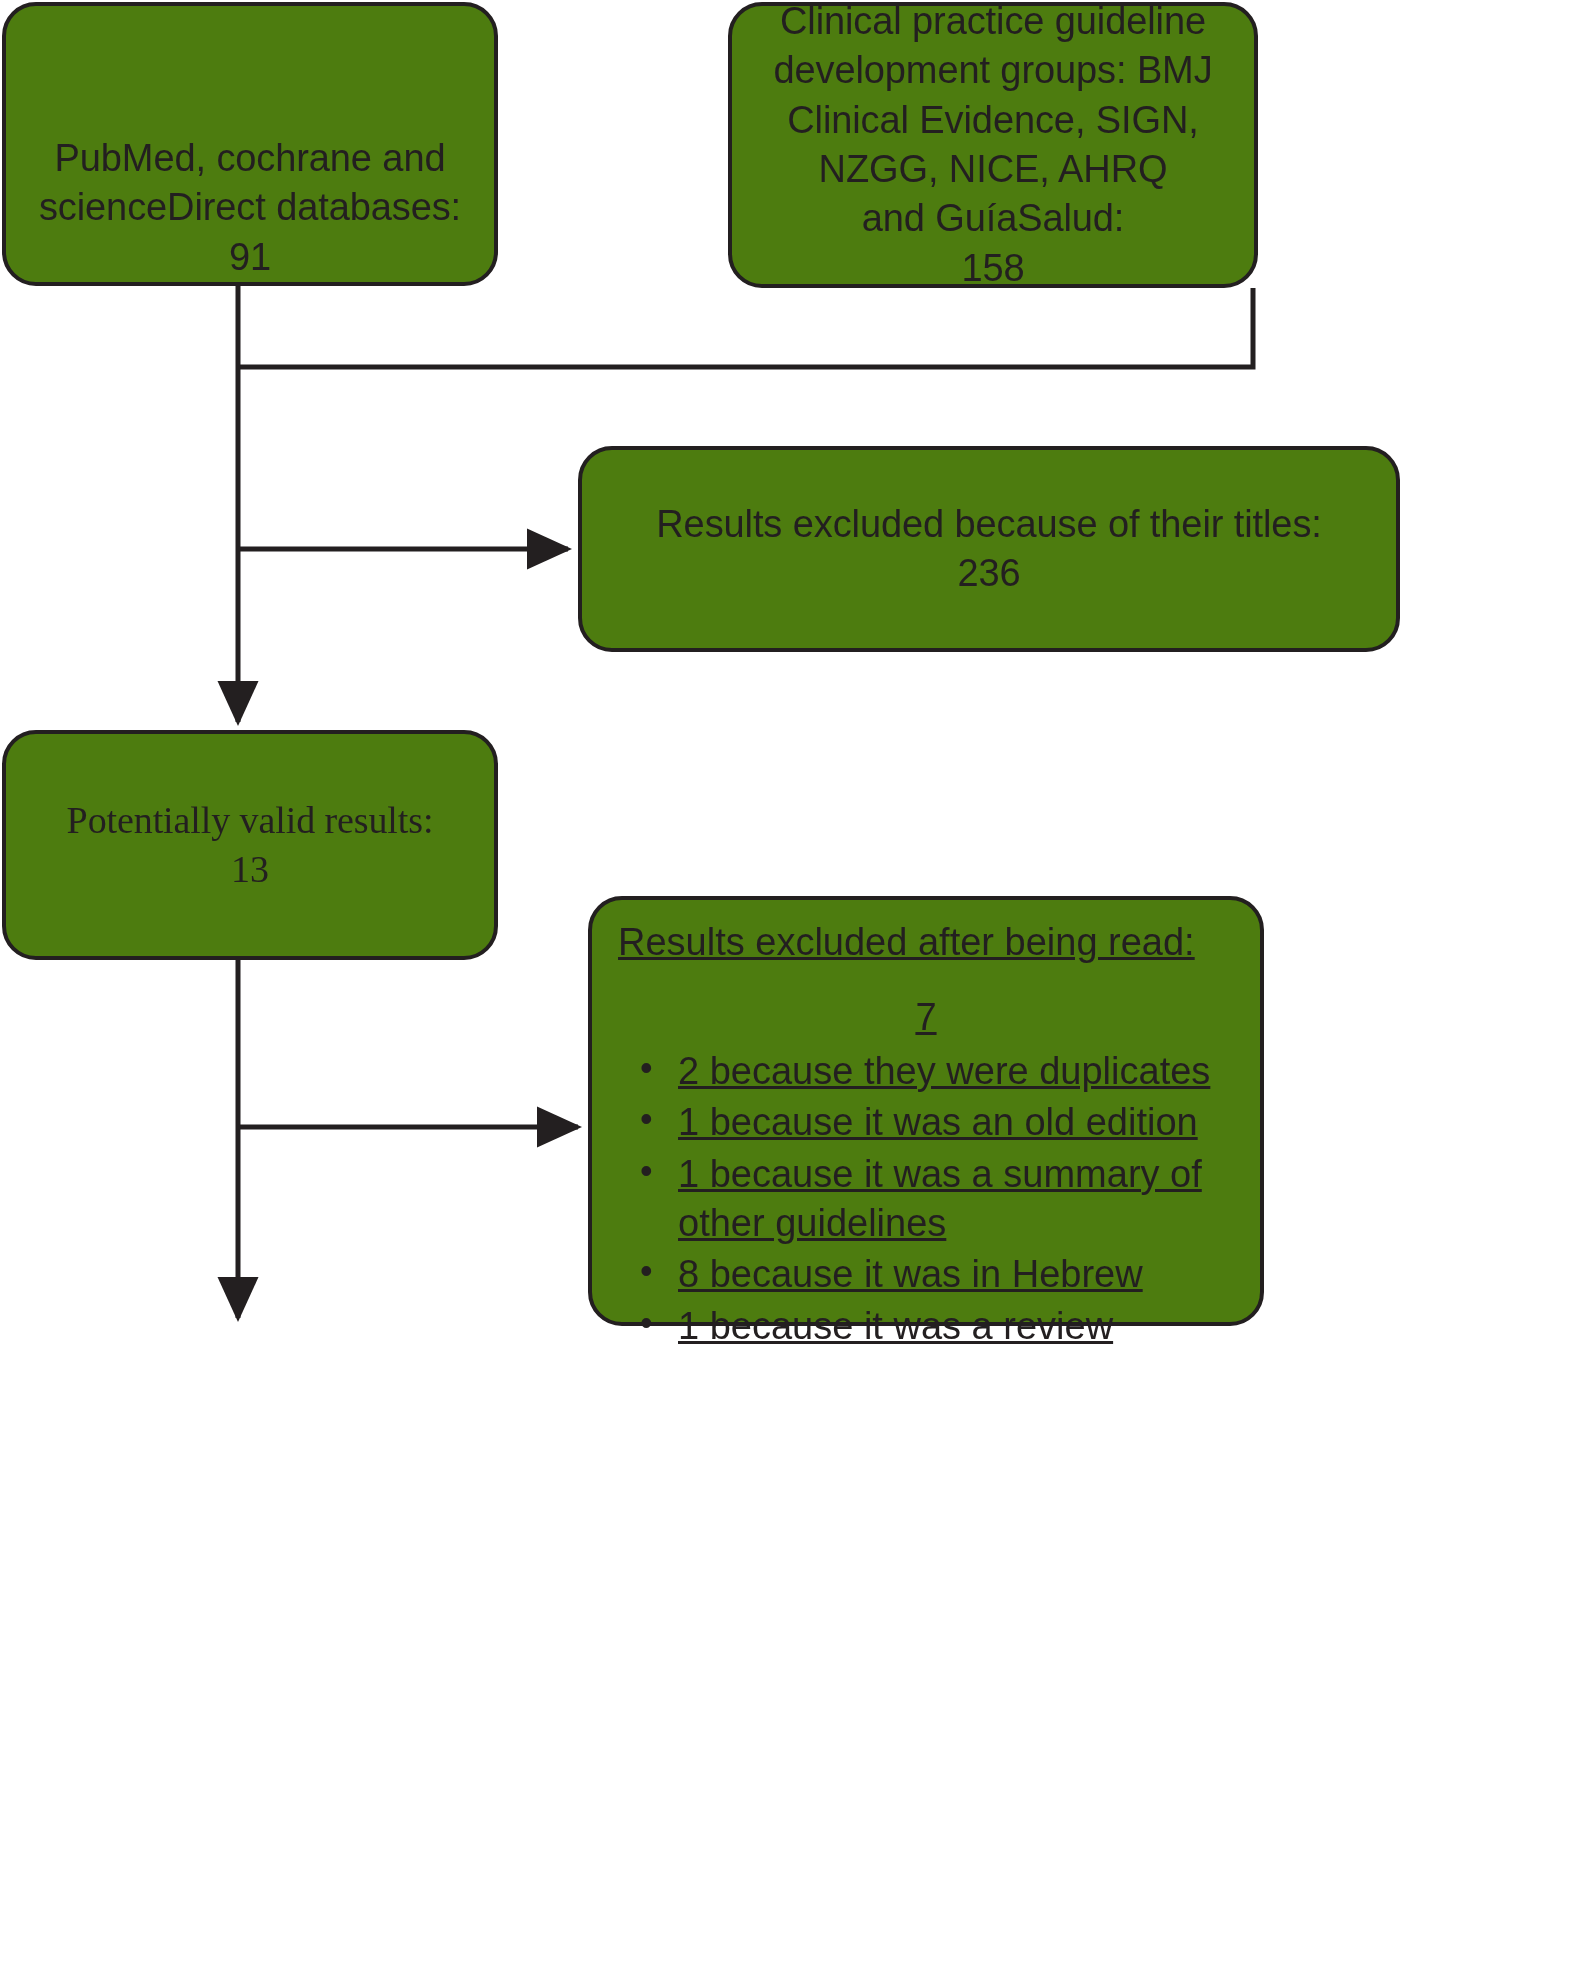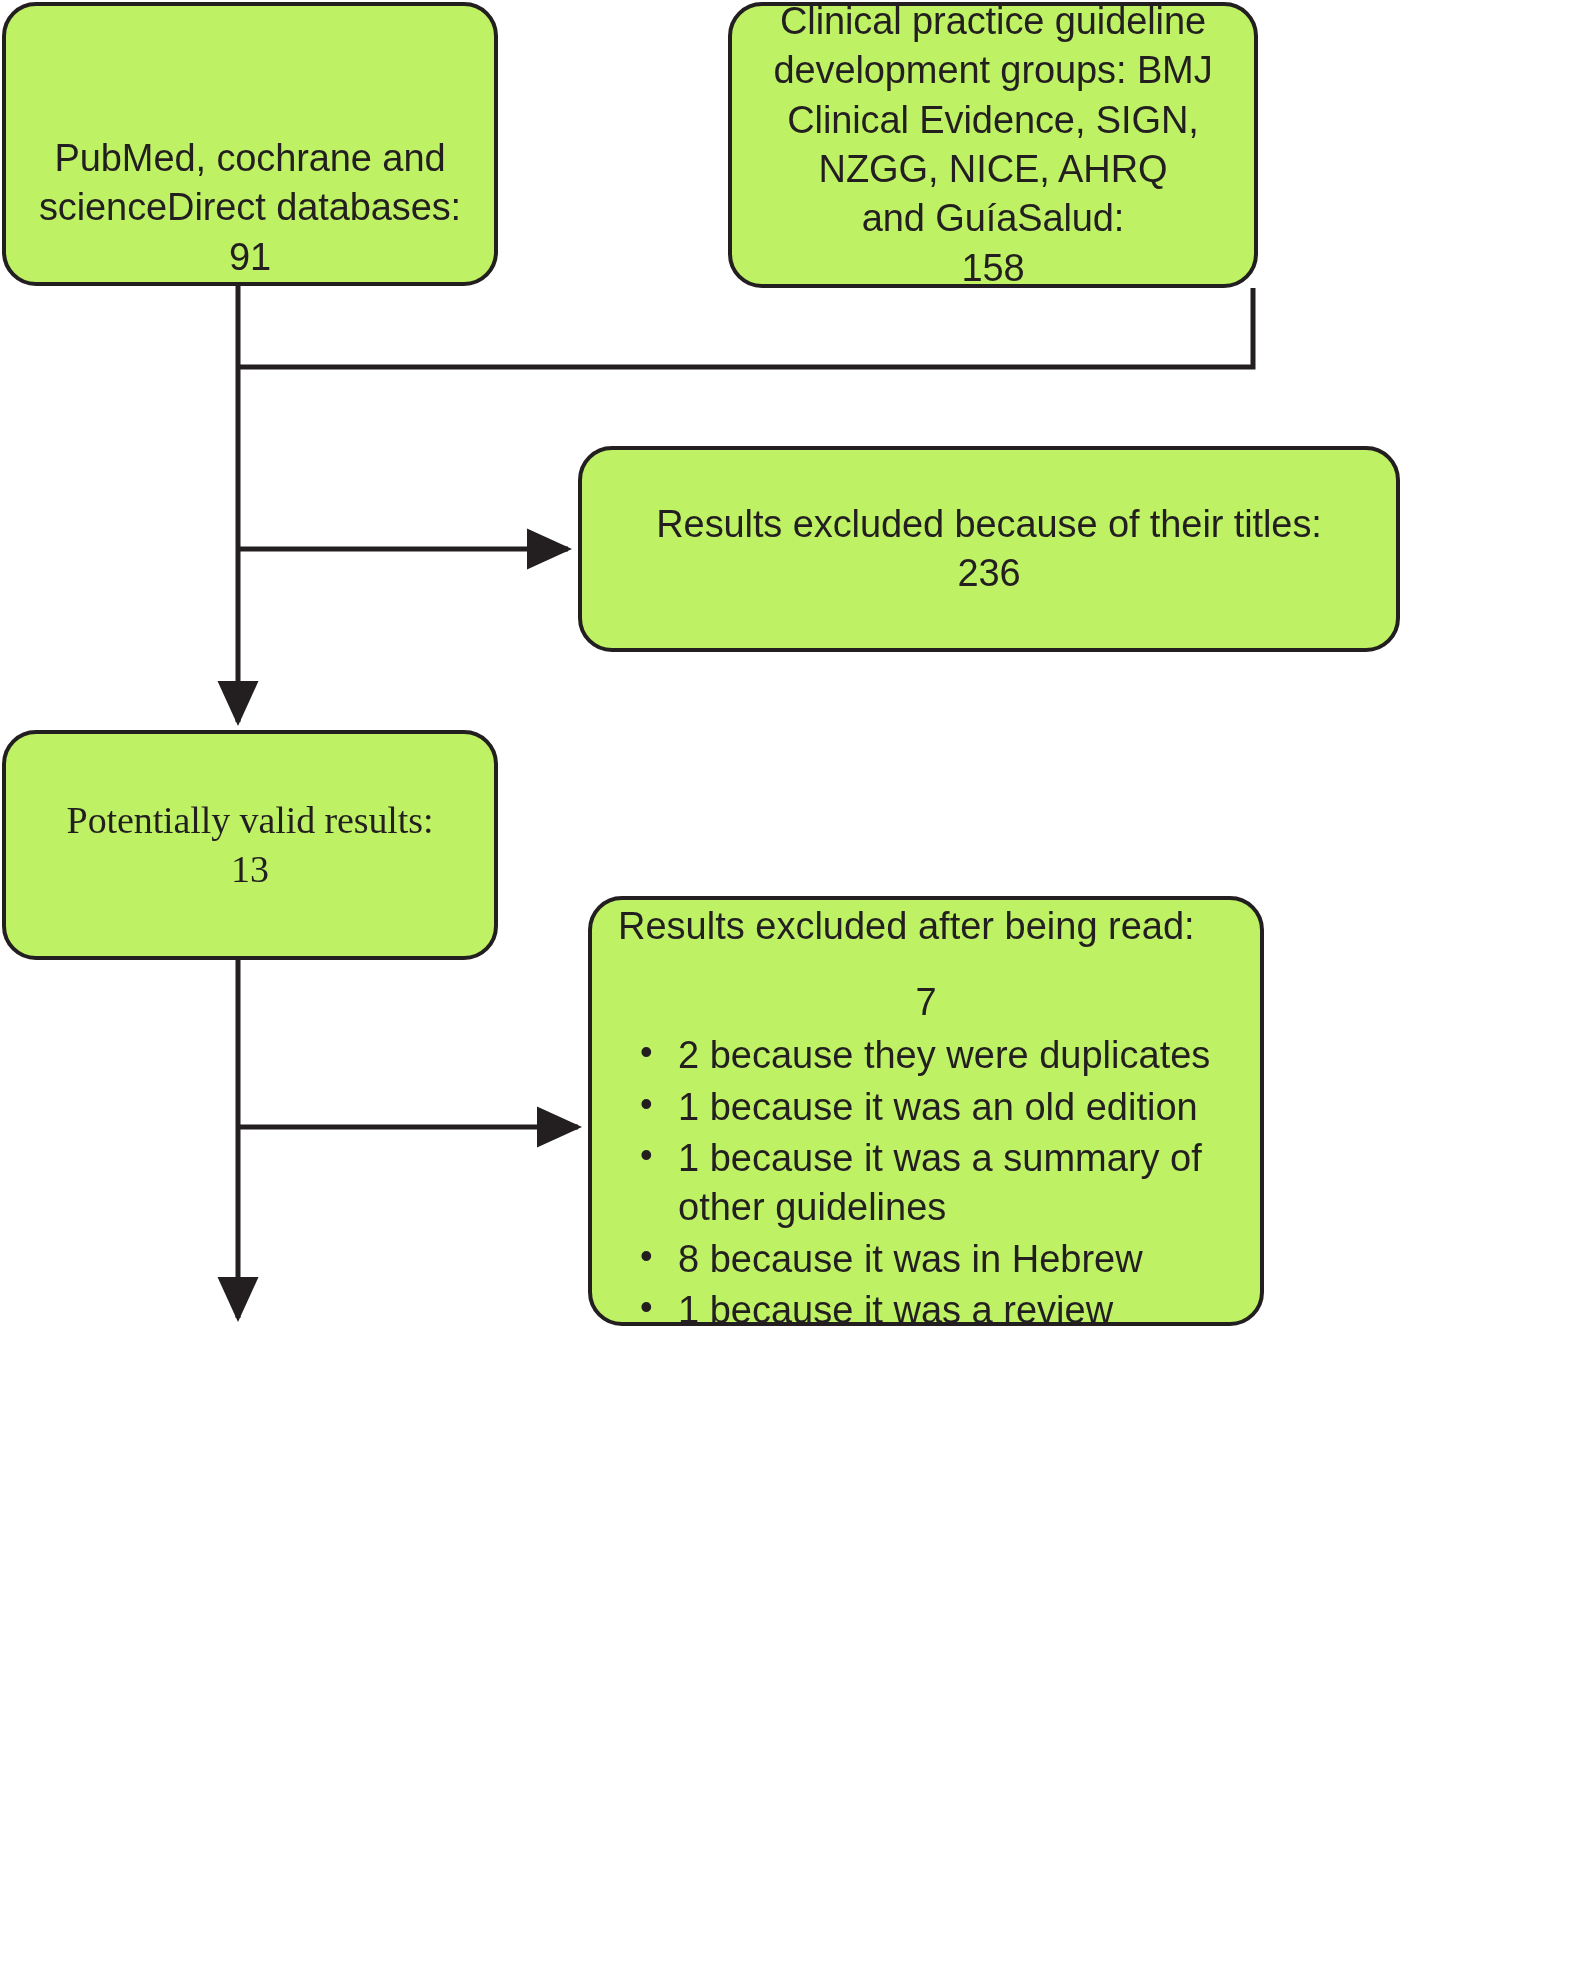--- a/index.html
+++ b/index.html
@@ -22,21 +22,21 @@
     position: absolute;
     left: 0;
     top: 0;
     width: 1593px;
     height: 1984px;
     pointer-events: none;
   }
   .node {
     position: absolute;
     box-sizing: border-box;
-    background: #bef264;
+    background: #4d7c0f;
     border: 4px solid #231f20;
     border-radius: 34px;
     display: flex;
     align-items: center;
     justify-content: center;
     z-index: 2;
   }
   .node .body {
     width: 100%;
     text-align: center;
@@ -50,21 +50,21 @@
 
   
   #node-databases   { left: 2px;    top: 2px;    width: 496px;  height: 284px; align-items: flex-end; }
   #node-guidelines  { left: 728px;  top: 2px;    width: 530px;  height: 286px; }
   #node-titles      { left: 578px;  top: 446px;  width: 822px;  height: 206px; }
   #node-potential   { left: 2px;    top: 730px;  width: 496px;  height: 230px; font-family: Liberation Serif, serif; }
   #node-read        { left: 588px;  top: 896px;  width: 676px;  height: 430px; }
   #node-final       { left: 2px;    top: 1326px; width: 496px;  height: 258px; }
 
   
-  .read-box { align-items: center; }
+  .read-box { align-items: flex-start; text-decoration: underline; }
   .read-inner {
     width: 100%;
     padding: 18px 26px 0 26px;
     box-sizing: border-box;
     font-size: 38px;
     line-height: 1.30;
   }
   .read-title { text-align: left; }
   .read-count { text-align: center; margin-top: 26px; }
   .read-list {

